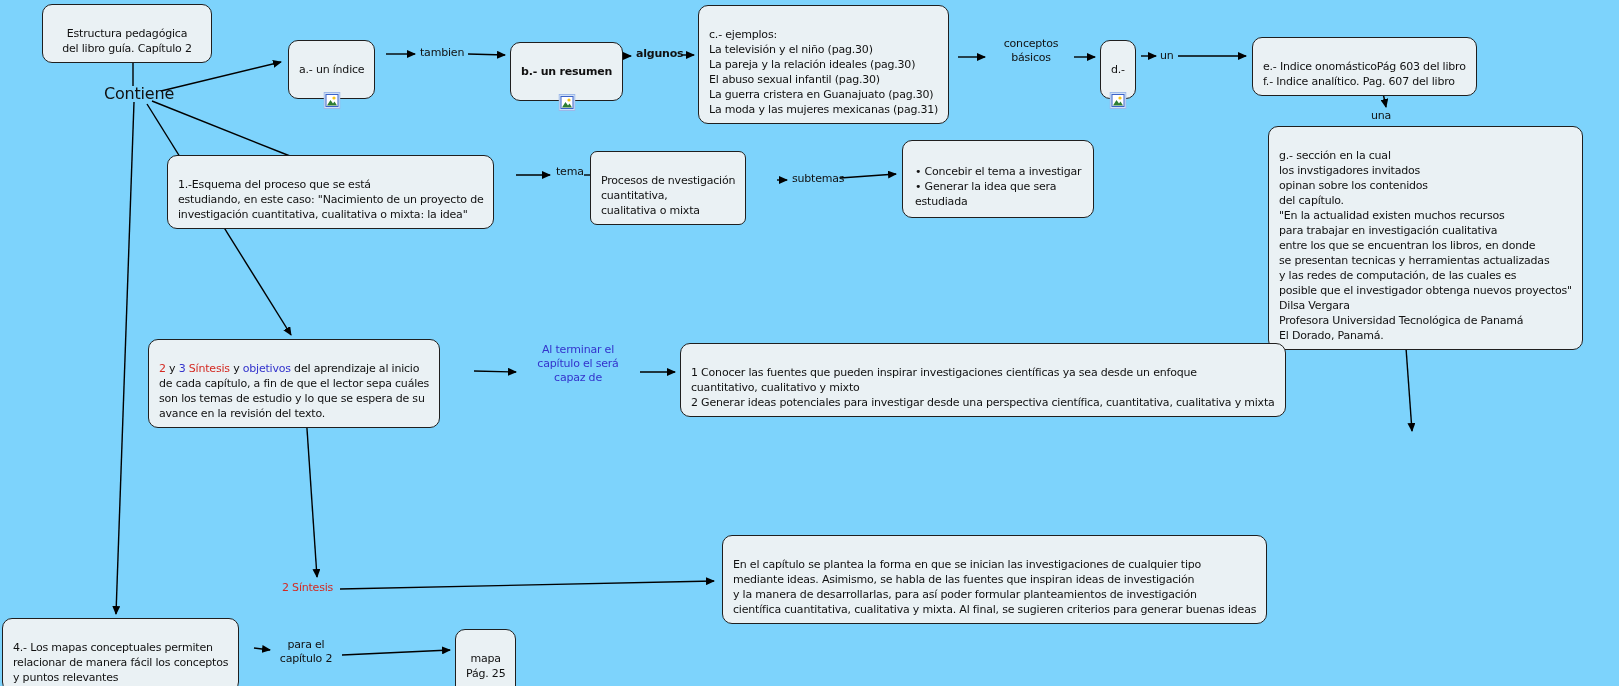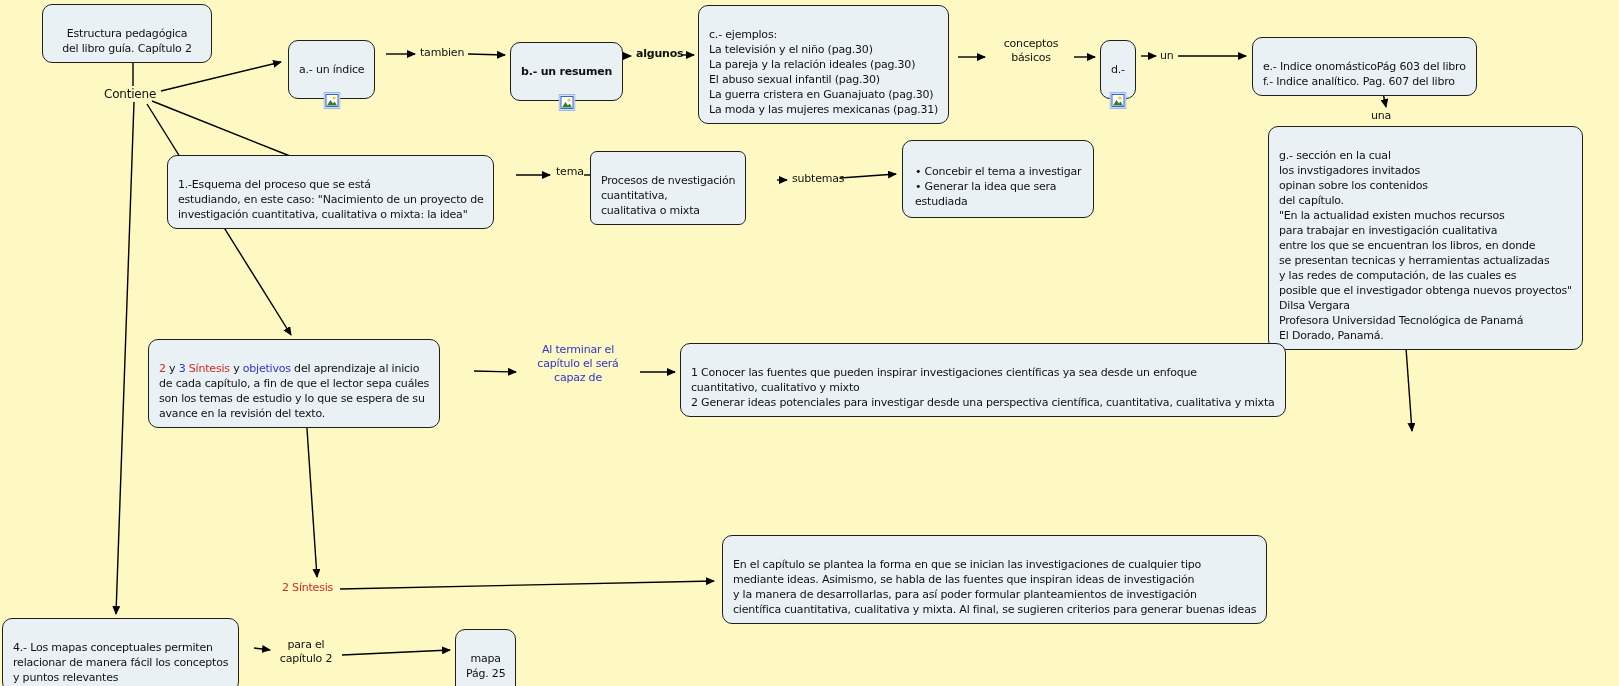--- a/index.html
+++ b/index.html
@@ -1,17 +1,17 @@
 <!DOCTYPE html>
 <html><head>
 <meta charset="utf-8">
 <style>
   html,body{margin:0;padding:0;background:#ffffff;}
   #canvas{
-    position:relative;width:1619px;height:686px;background:#fef9c3;overflow:hidden;
+    position:relative;width:1619px;height:686px;background:#7dd3fc;overflow:hidden;
     font-family:"DejaVu Sans","Liberation Sans",sans-serif;color:#111;
   }
   #wires{position:absolute;left:0;top:0;width:1619px;height:686px;}
   .node{
     position:absolute;background:#eaf1f4;border:1px solid #1f1f1f;border-radius:10px;
     padding:6px 10px;font-size:11px;line-height:15px;letter-spacing:-0.2px;
     white-space:pre-line;width:max-content;max-width:700px;box-sizing:border-box;
   }
   .center{text-align:center;}
   .lbl{
@@ -179,21 +179,21 @@
 relacionar de manera fácil los conceptos
 y puntos relevantes</span>
   </div>
 
   <div class="node center" style="left:455px;top:629px;">
     <span>mapa
 Pág. 25</span>
     
   </div>
 
-  <div class="lbl" style="left:104px;top:87px;font-size:12px;">Contiene</div>
+  <div class="lbl" style="left:104px;top:87px;font-size:16px;">Contiene</div>
   <div class="lbl" style="left:420px;top:46px;">tambien</div>
   <div class="lbl" style="left:636px;top:47px;font-weight:bold;">algunos</div>
   <div class="lbl block center" style="left:990px;top:37px;width:82px;">conceptos
 básicos</div>
   <div class="lbl" style="left:1160px;top:49px;">un</div>
   <div class="lbl" style="left:1371px;top:109px;">una</div>
   <div class="lbl" style="left:556px;top:165px;">tema</div>
   <div class="lbl" style="left:792px;top:172px;">subtemas</div>
   <div class="lbl block center blue" style="left:520px;top:343px;width:116px;">Al terminar el
 capítulo el será

